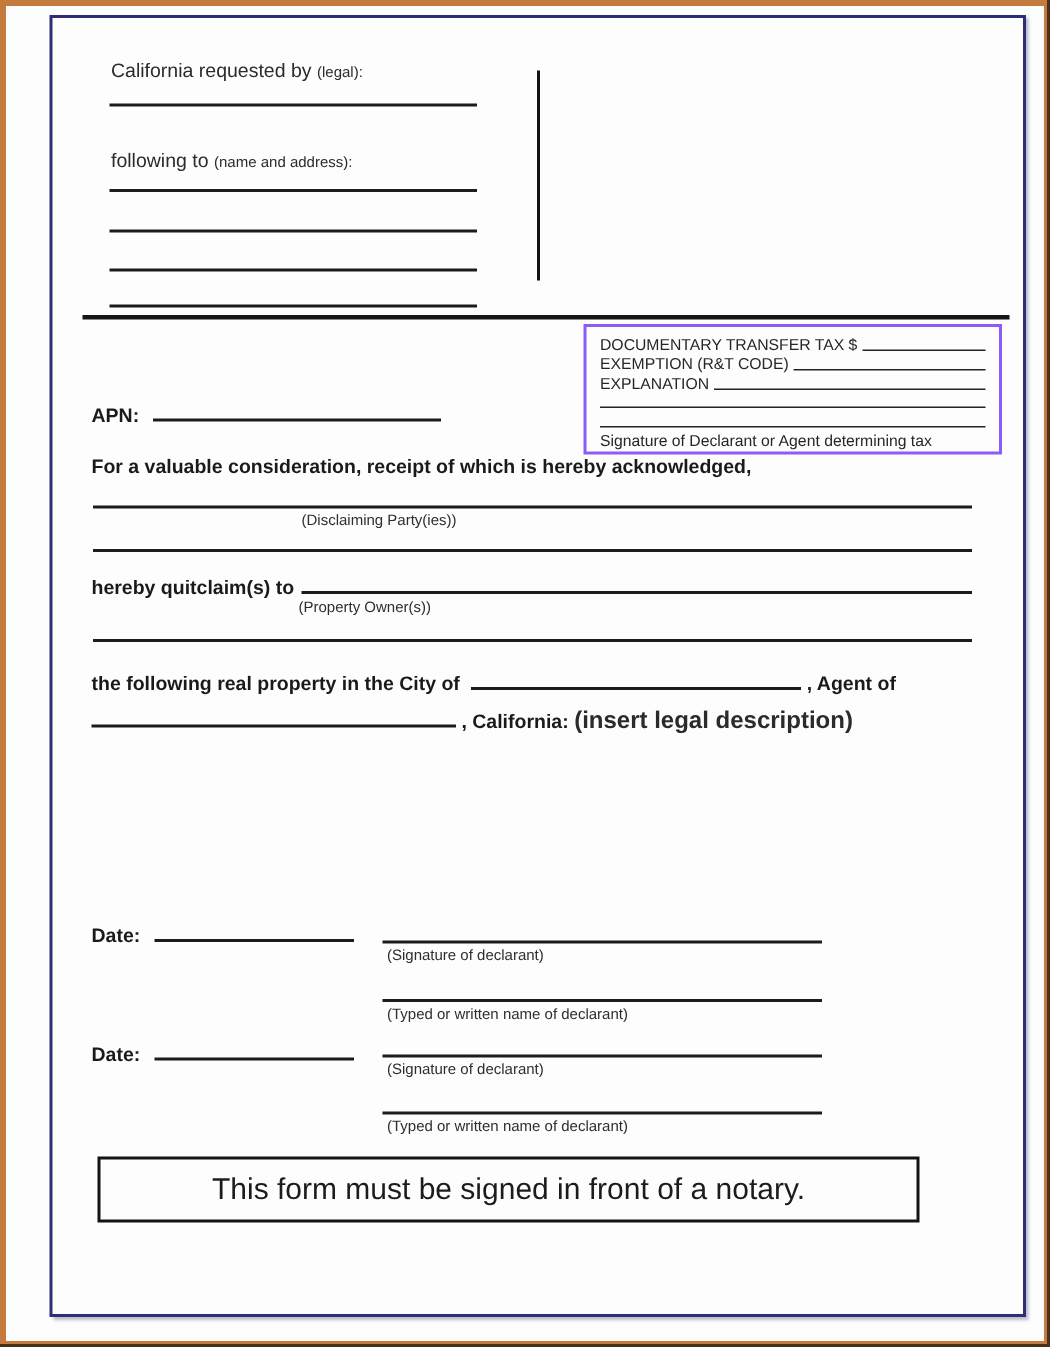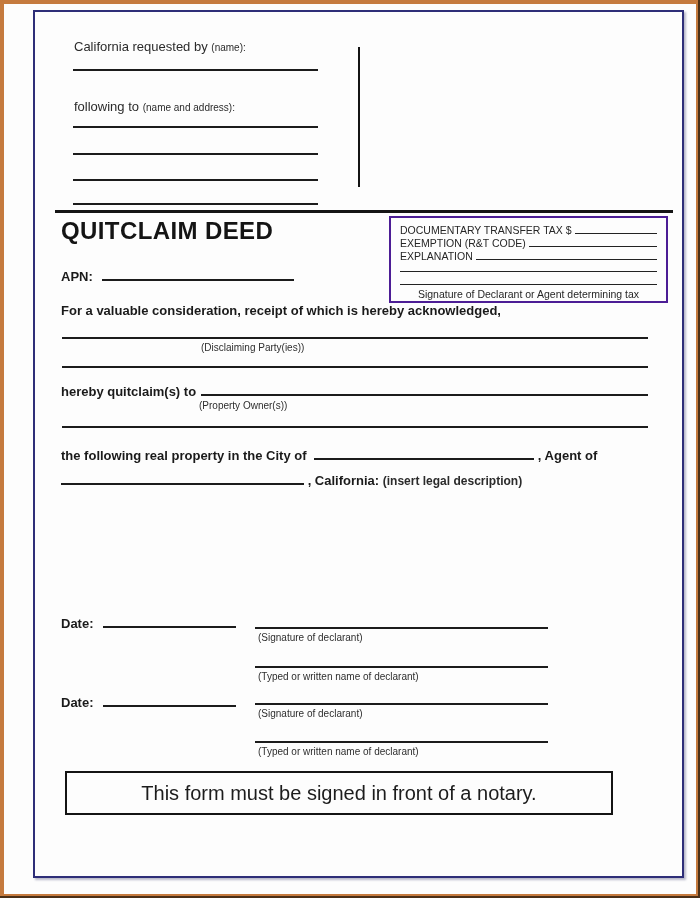--- a/index.html
+++ b/index.html
@@ -25,22 +25,22 @@
   .cap{font-size:10px;color:#2e2e2e;}
   .hline{height:0;border-top:2px solid #1c1c1c;}
   .field{display:inline-block;border-bottom:2px solid #1c1c1c;height:12px;vertical-align:baseline;}
   .vline{width:2px;background:#141414;}
   .rule{height:3px;background:#151515;}
 
   .title{font-size:24px;font-weight:bold;letter-spacing:0.4px;color:#141414;}
 
   .taxbox{
     left:389px;top:216px;width:279px;height:87px;
-    border:2px solid #4c1d95;box-sizing:border-box;
-    padding:5px 9px 3px 9px;font-size:10.5px;color:#262626;text-align:center;
+    border:2px solid #8b5cf6;box-sizing:border-box;
+    padding:5px 9px 3px 9px;font-size:10.5px;color:#262626;
   }
   .trow{display:flex;align-items:flex-end;height:13px;white-space:nowrap;}
   .tfill{flex:1;border-bottom:1.5px solid #222;margin-left:3px;margin-bottom:2px;height:0;}
   .tline{border-top:1.5px solid #222;height:0;}
   .tcap{font-size:10.5px;margin-top:3px;color:#262626;}
 
   .flexrow{display:flex;align-items:baseline;white-space:nowrap;}
   .flexrow .grow{flex:1;border-bottom:2px solid #1c1c1c;height:12px;}
 
   .notary{
@@ -55,39 +55,38 @@
 
 <div class="sheet">
 
   <div class="frame-orange"></div>
   <div class="edge-dark-right"></div>
   <div class="edge-dark-bottom"></div>
   <div class="frame-blue"></div>
 
   <div class="abs lbl" style="left:74px;top:39px;">
     <span>California requested by</span>
-    <span class="hint">(name):</span>
+    <span class="hint">(legal):</span>
   </div>
   <div class="abs hline" style="left:73px;top:69px;width:245px;"></div>
 
   <div class="abs lbl" style="left:74px;top:83px;width:310px;line-height:16px;">
     <br>
     <span>following to</span>
     <span class="hint">(name and address):</span>
   </div>
   <div class="abs hline" style="left:73px;top:126px;width:245px;"></div>
   <div class="abs hline" style="left:73px;top:153px;width:245px;"></div>
   <div class="abs hline" style="left:73px;top:179px;width:245px;"></div>
   <div class="abs hline" style="left:73px;top:203px;width:245px;"></div>
 
   <div class="abs vline" style="left:358px;top:47px;height:140px;"></div>
 
   <div class="abs rule" style="left:55px;top:210px;width:618px;"></div>
 
-  <div class="abs title" style="left:61px;top:217px;">QUITCLAIM DEED</div>
 
   <div class="abs taxbox">
     <div class="trow">
       <span>DOCUMENTARY TRANSFER TAX $</span>
       <span class="tfill"></span>
     </div>
     <div class="trow">
       <span>EXEMPTION (R&amp;T CODE)</span>
       <span class="tfill"></span>
     </div>
@@ -119,21 +118,21 @@
   <div class="abs hline" style="left:62px;top:426px;width:586px;"></div>
 
   <div class="abs lbl bold" style="left:61px;top:446px;">
     <span>the following real property  in the City of</span>
     <span class="field" style="width:220px;margin-left:4px;"></span>
     <span>, Agent of</span>
   </div>
   <div class="abs lbl bold" style="left:61px;top:471px;">
     <span class="field" style="width:243px;"></span>
     <span>, California:</span>
-    <span class="hint" style="font-size:12px;margin-top:17px;">(insert legal description)</span>
+    <span class="hint" style="font-size:16px;margin-top:17px;">(insert legal description)</span>
   </div>
 
   <div class="abs lbl bold" style="left:61px;top:614px;">
     <span>Date:</span>
     <span class="field" style="width:133px;margin-left:6px;"></span>
   </div>
   <div class="abs hline" style="left:255px;top:627px;width:293px;"></div>
   <div class="abs cap" style="left:258px;top:632px;">(Signature of declarant)</div>
   <div class="abs hline" style="left:255px;top:666px;width:293px;"></div>
   <div class="abs cap" style="left:258px;top:671px;">(Typed or written name of declarant)</div>

